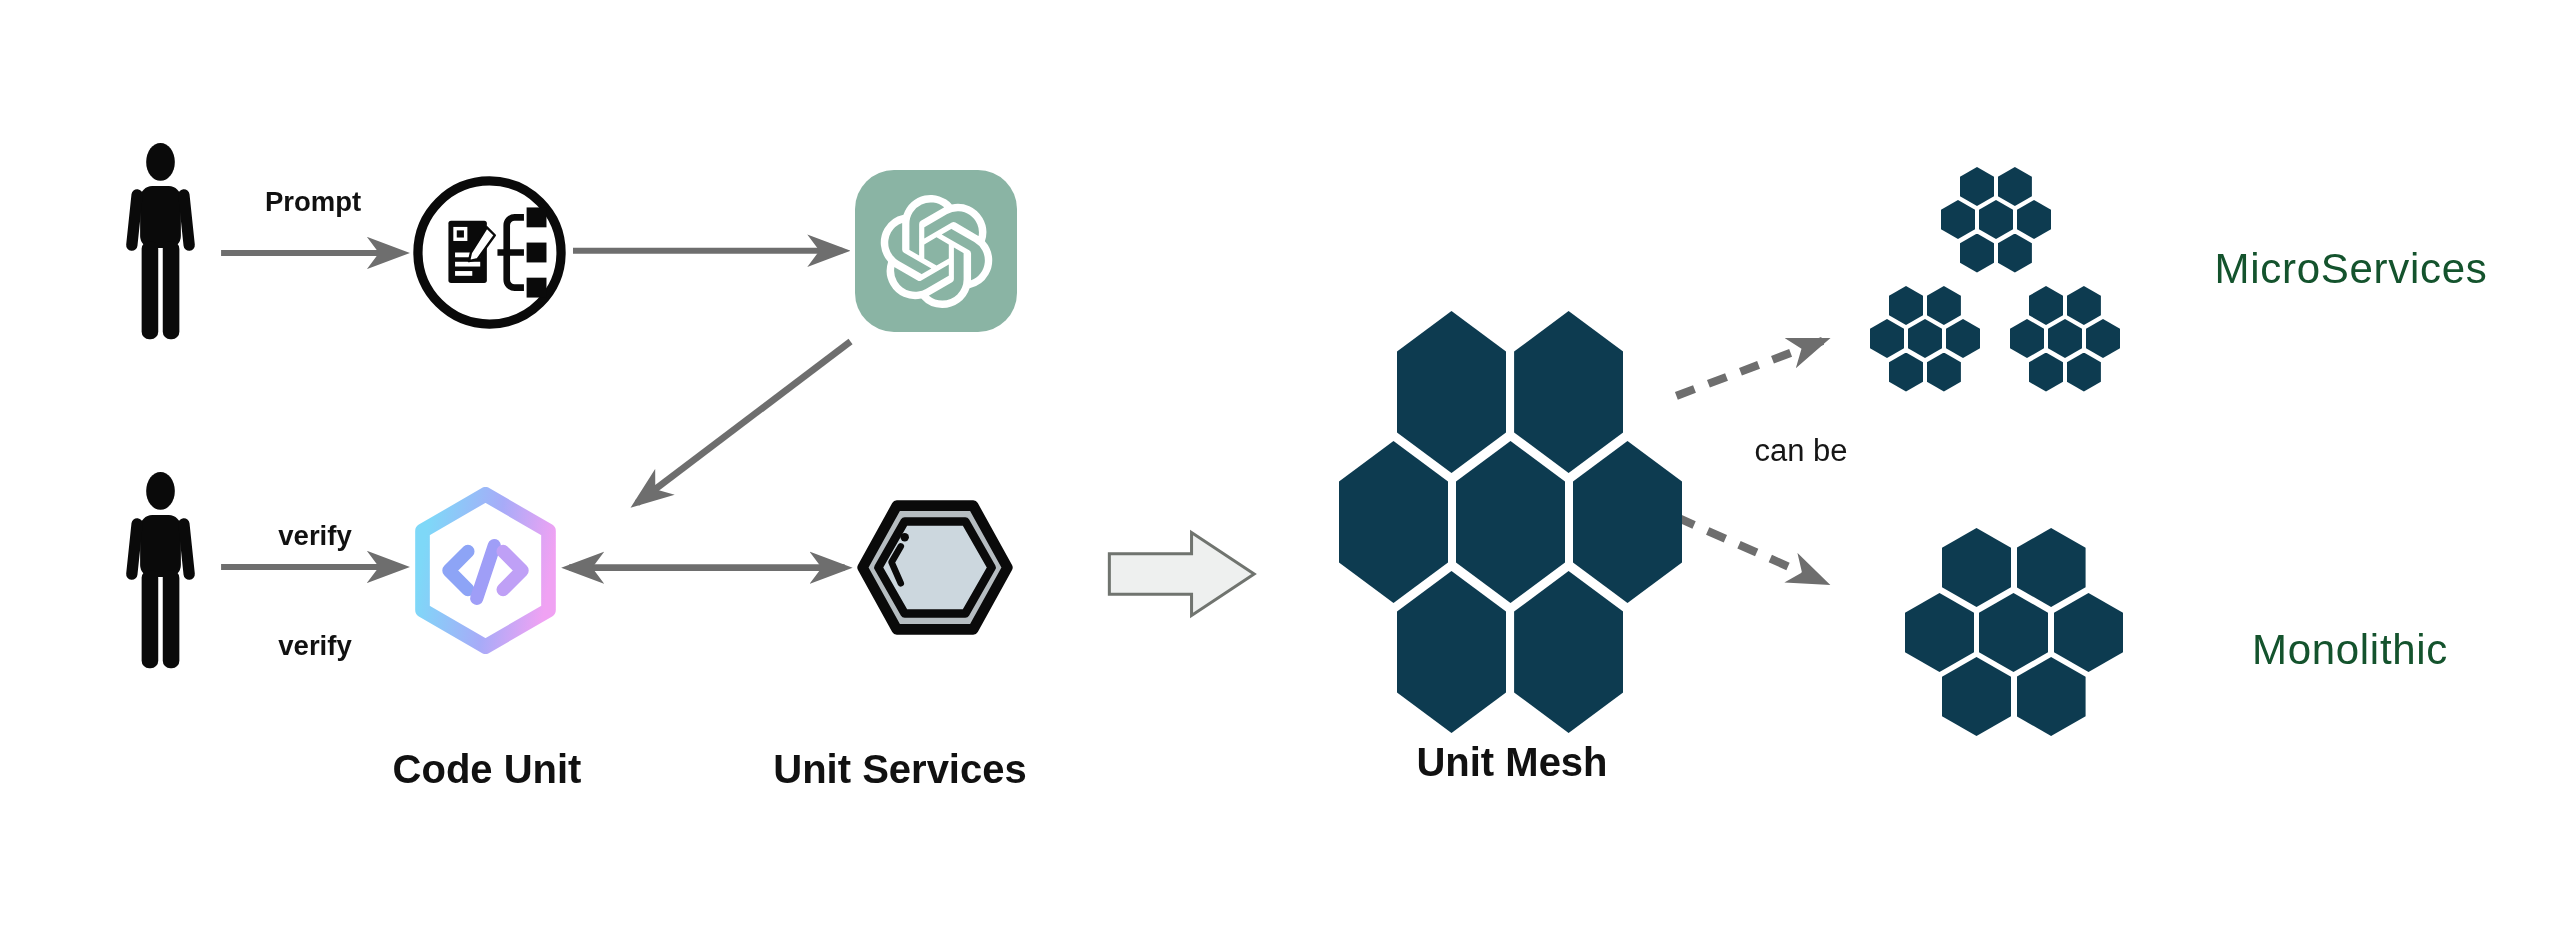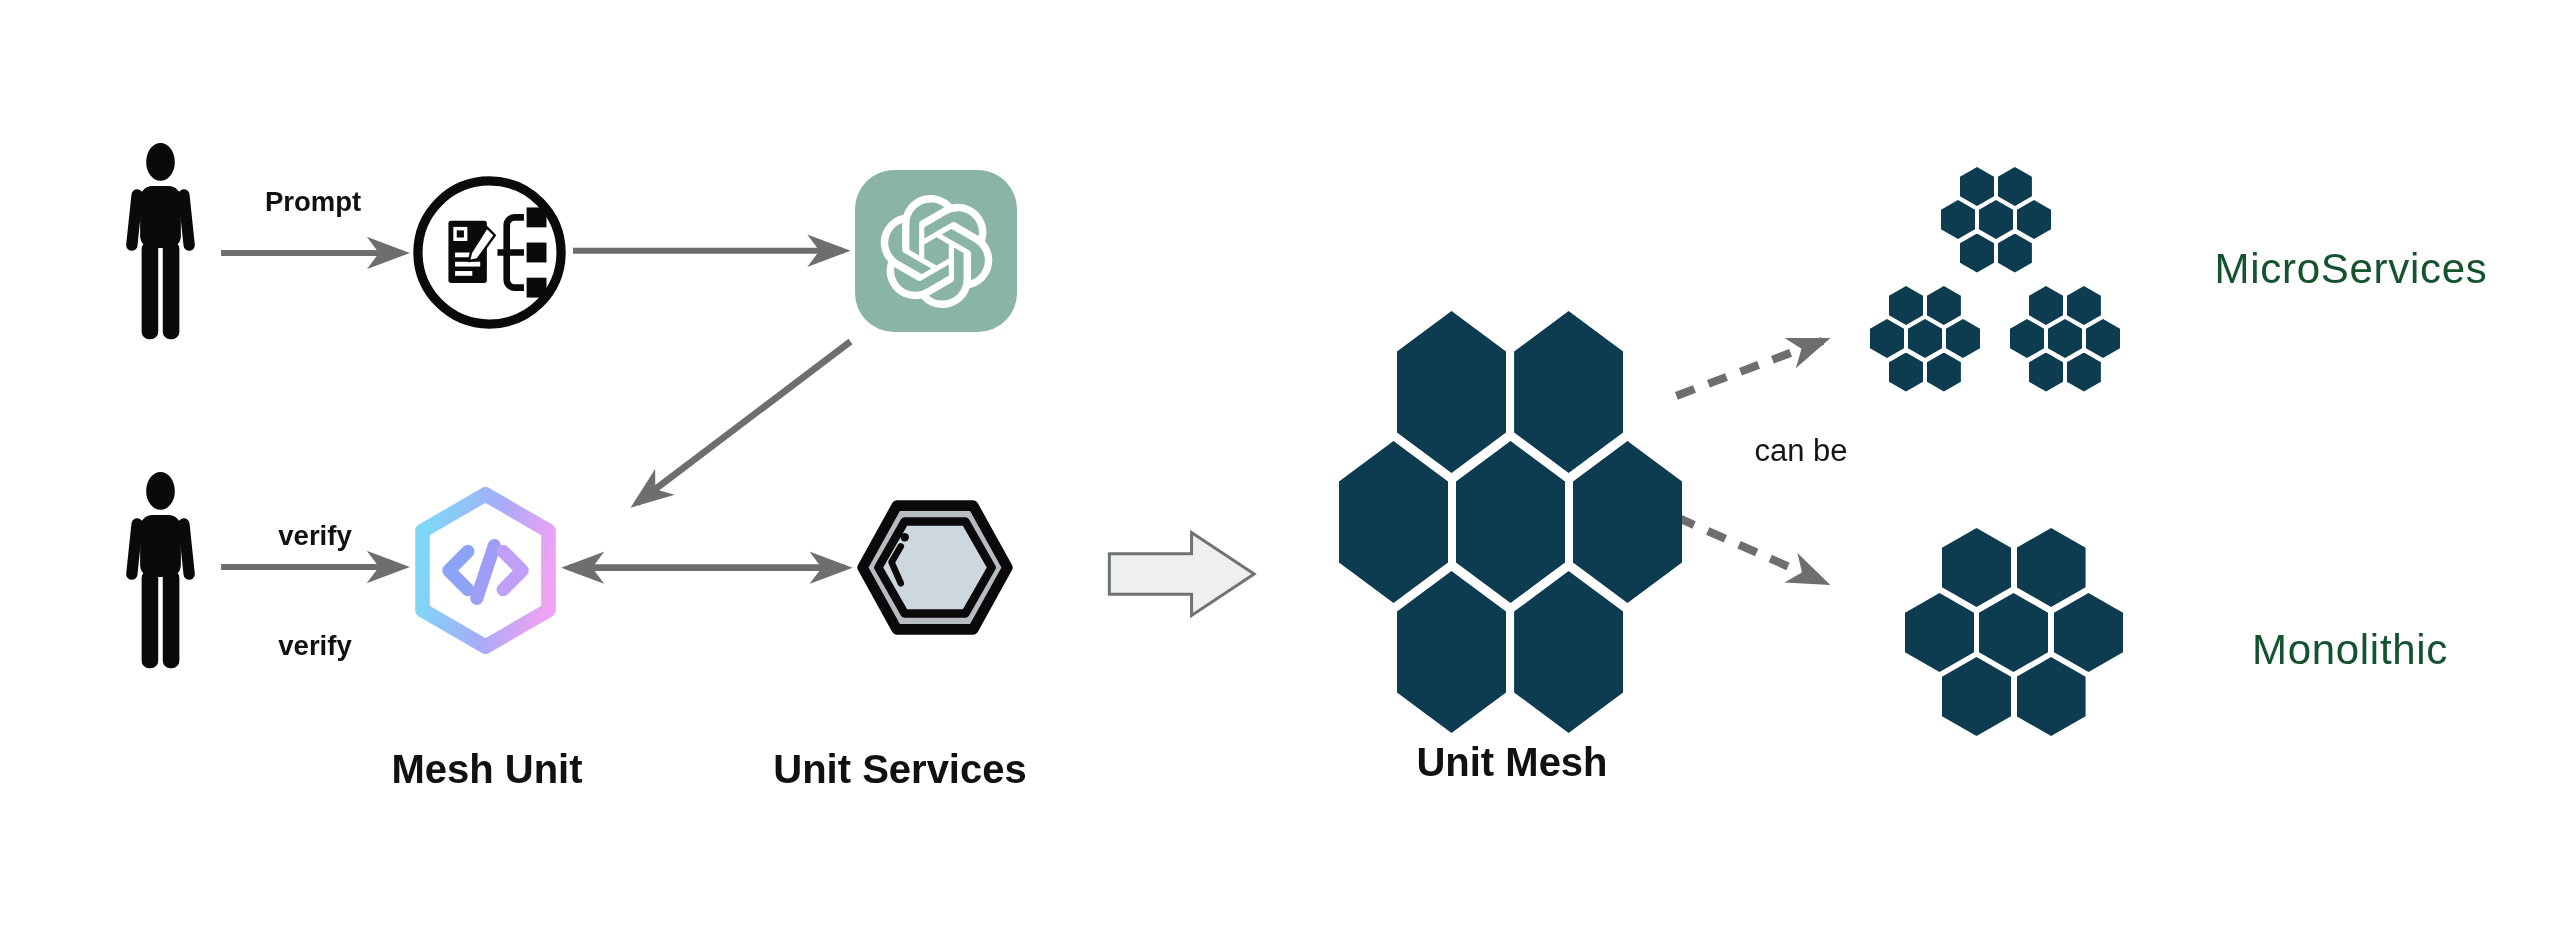--- a/index.html
+++ b/index.html
@@ -179,21 +179,21 @@
         <div class="hex" style="width: 69px; height: 79px; left: -35px; top: -39px;"></div>
         <div class="hex" style="width: 69px; height: 79px; left: 40px; top: -39px;"></div>
         <div class="hex" style="width: 69px; height: 79px; left: -72px; top: 25px;"></div>
         <div class="hex" style="width: 69px; height: 79px; left: 2.6px; top: 25px;"></div>
       </div>
     </div>
 
   <div class="lbl bold small" style="left:313px;top:202px;">Prompt</div>
   <div class="lbl bold small" style="left:315px;top:536px;">verify</div>
   <div class="lbl bold small" style="left:315px;top:646px;text-align:right;">verify</div>
-  <div class="lbl bold section" style="left:487px;top:769px;">Mesh Unit</div>
+  <div class="lbl bold section" style="left:487px;top:769px;">Code Unit</div>
   <div class="lbl bold section" style="left:900px;top:769px;">Unit Services</div>
   <div class="lbl bold section" style="left:1512px;top:762px;">Unit Mesh</div>
   <div class="lbl canbe" style="left:1801px;top:450px;">can be</div>
   <div class="lbl rightlbl" style="left:2351px;top:269px;">MicroServices</div>
   <div class="lbl rightlbl" style="left:2350px;top:626px;margin-top:24px;">Monolithic</div>
 
 </div>
 
 
 </body></html>

